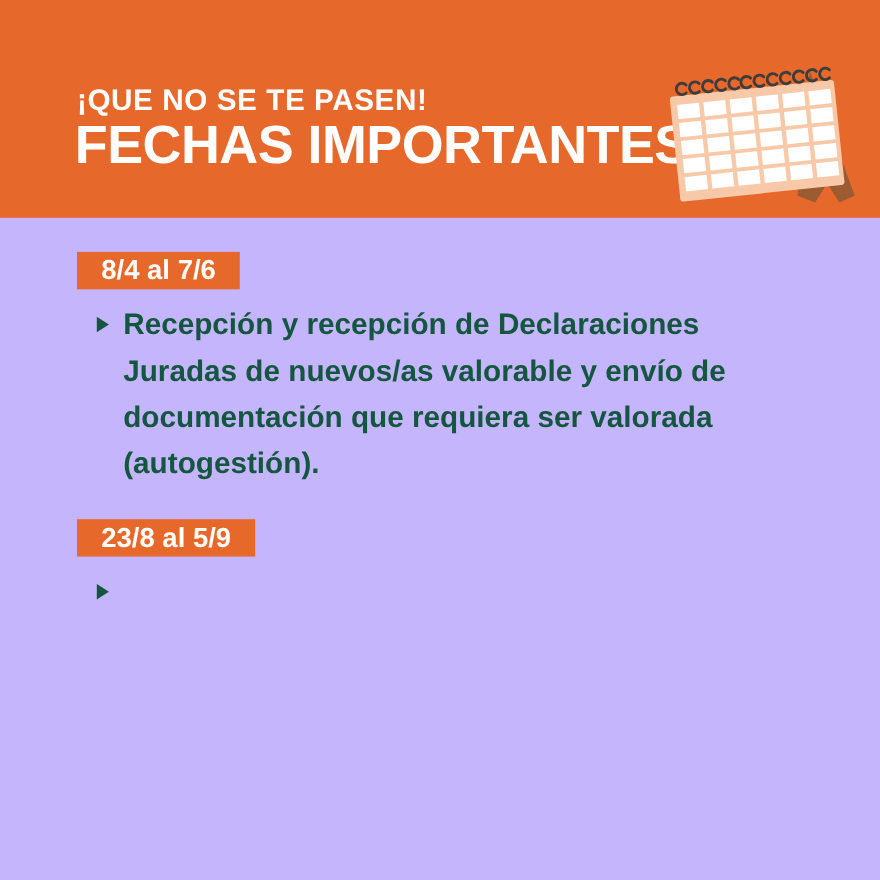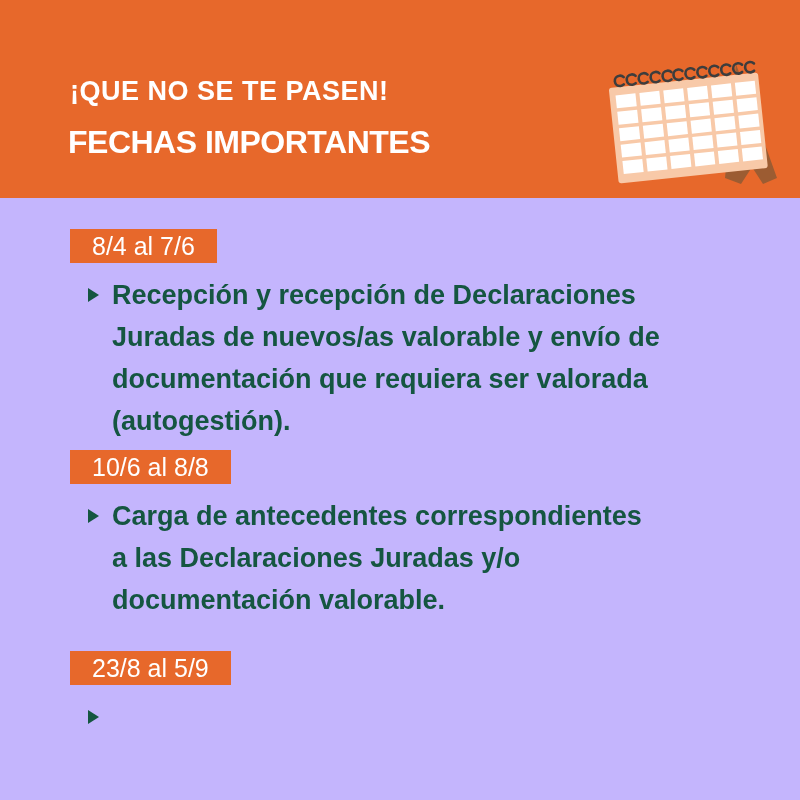--- a/index.html
+++ b/index.html
@@ -21,37 +21,37 @@
     background: #e7682b;
   }
   .banner-kicker {
     position: absolute; left: 70px; top: 78px;
     font-size: 27px; font-weight: 700;
     letter-spacing: 0.5px;
     color: #ffffff;
     line-height: 1;
   }
   .banner-title {
-    position: absolute; left: 68px; top: 126px;
-    font-size: 32px; font-weight: 700;
+    position: absolute; left: 68px; top: 108px;
+    font-size: 49px; font-weight: 700;
     letter-spacing: -0.5px;
     color: #ffffff;
     line-height: 1;
     text-align: right;
   }
   .calendar-icon { position: absolute; top: 50px; right: 22px; }
 
   
   .content { position: absolute; top: 198px; left: 0; width: 800px; }
   .badge {
     display: inline-block;
     margin-left: 70px;
     background: #e7682b;
     color: #ffffff;
-    font-weight: 400;
+    font-weight: 700;
     font-size: 25px;
     line-height: 34px;
     padding: 0 22px;
   }
   .s1 .badge { margin-top: 31px; }
   .s2 .badge { margin-top: 8px; }
   .s3 .badge { margin-top: 30px; }
   .item {
     display: flex;
     align-items: flex-start;
@@ -153,31 +153,20 @@
         <span class="tri"></span>
         <div class="lines">
           <div>Recepción y recepción de Declaraciones</div>
           <div>Juradas de nuevos/as valorable y envío de</div>
           <div>documentación que requiera ser valorada</div>
           <div>(autogestión).</div>
         </div>
       </div>
     </section>
 
-    <section class="section s2">
-      <div class="badge">10/6 al 8/8</div>
-      <div class="item">
-        <span class="tri"></span>
-        <div class="lines">
-          <div>Carga de antecedentes correspondientes</div>
-          <div>a las Declaraciones Juradas y/o</div>
-          <div>documentación valorable.</div>
-        </div>
-      </div>
-    </section>
 
     <section class="section s3">
       <div class="badge">23/8 al 5/9</div>
       <div class="item">
         <span class="tri"></span>
       </div>
     </section>
 
   </main>
 </div>

